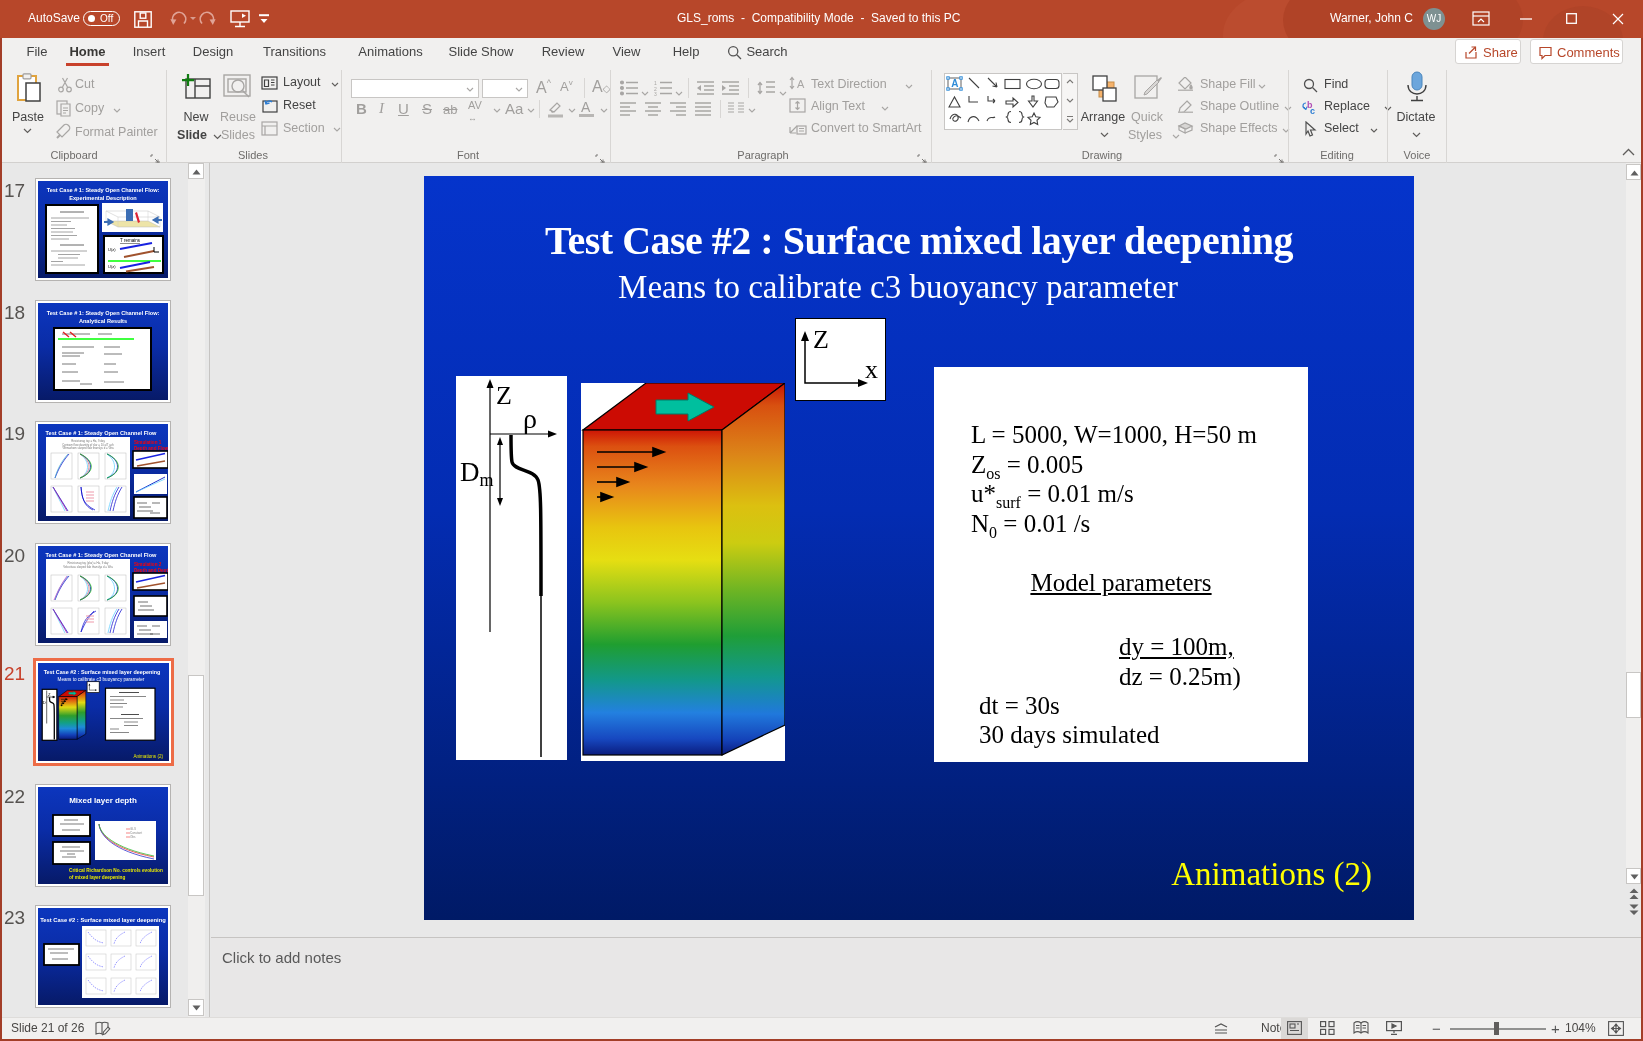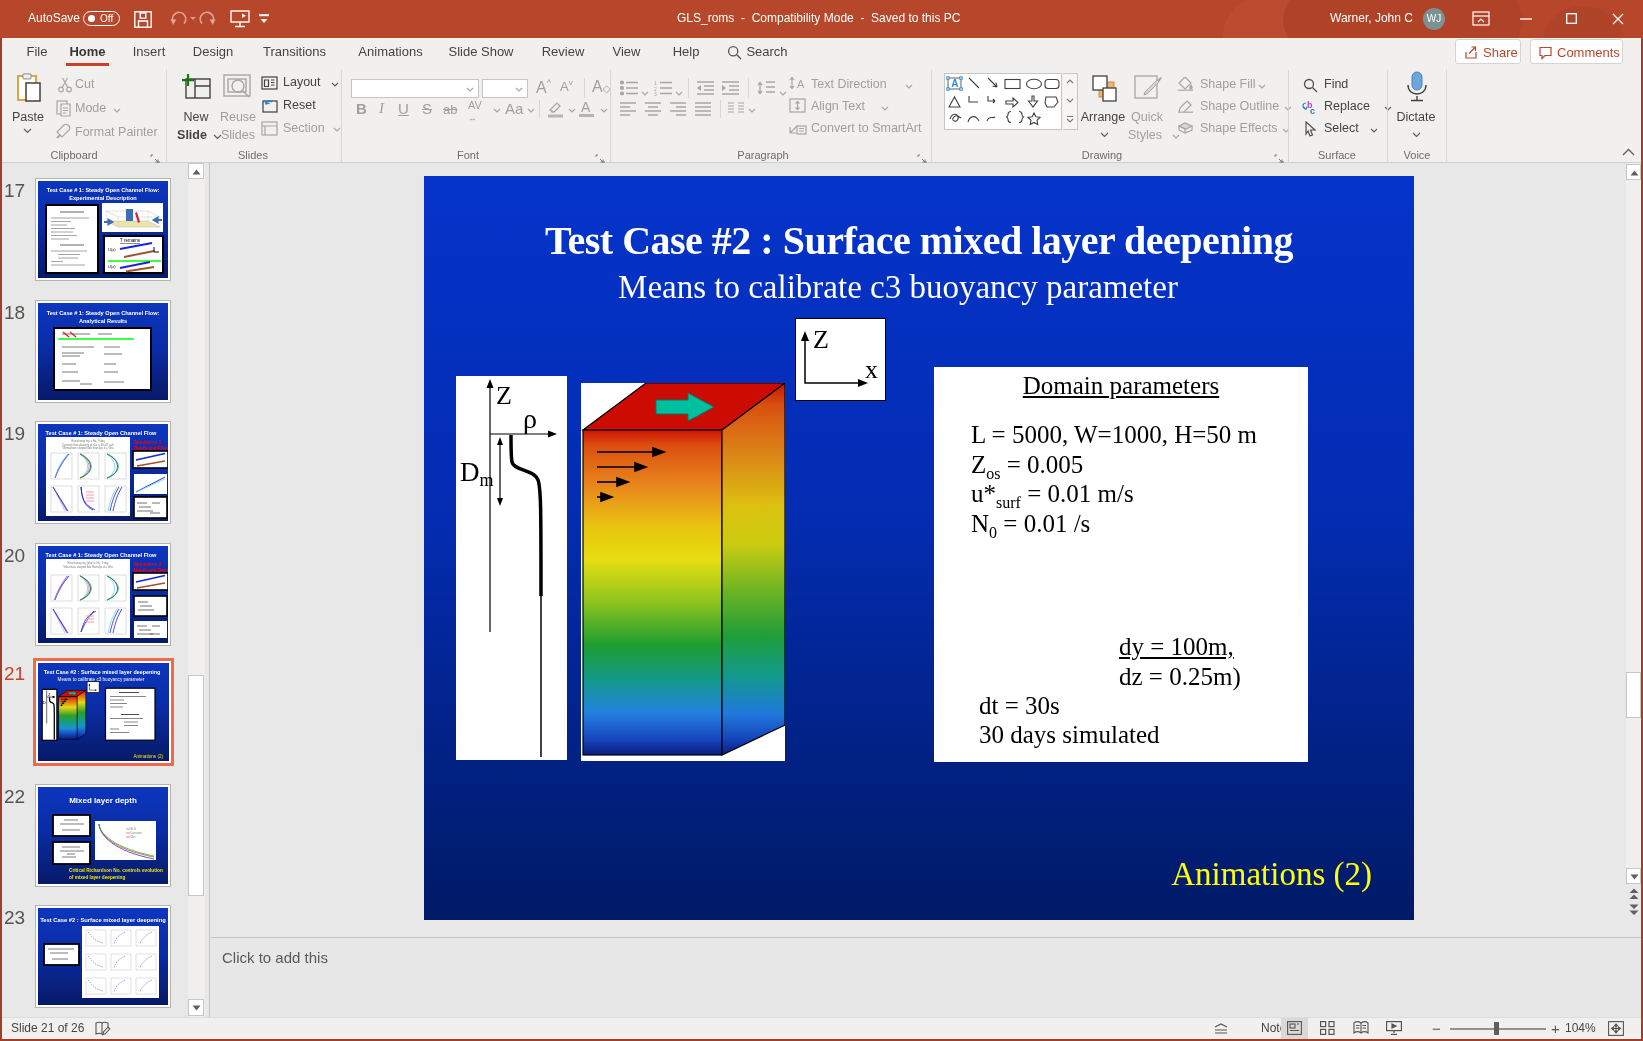--- a/index.html
+++ b/index.html
@@ -168,21 +168,21 @@
       </svg>
   <div class="abs gray rtxt" style="left:75px; top:11px;">Cut</div>
 
   <svg class="abs" style="left:56px; top:34px;" width="17" height="17" viewBox="0 0 17 17">
         <g fill="none" stroke="#A8A6A4" stroke-width="1.2">
           <rect x="1" y="1" width="10" height="13"></rect>
           <path d="M5 4 h9 v12 h-9 z" fill="#F1F0EF"></path>
           <path d="M7 8 h5 M7 10.5 h5 M7 13 h3"></path>
         </g>
       </svg>
-  <div class="abs gray rtxt" style="left:75px; top:35px;">Mode</div>
+  <div class="abs gray rtxt" style="left:75px; top:35px;">Copy</div>
   <svg class="abs" style="left:113px; top:42px;" width="8" height="5" viewBox="0 0 8 5">
         <path d="M1 1 l3 3 l3 -3" fill="none" stroke="#A8A6A4" stroke-width="1.1"></path>
       </svg>
 
   <svg class="abs" style="left:55px; top:57px;" width="18" height="17" viewBox="0 0 18 17">
         <g fill="none" stroke="#A8A6A4" stroke-width="1.2">
           <path d="M2 9 L9 2 c1-1 3-1 4 0 l1 1 c1 1 1 3 0 4 L7 14 z"></path>
           <path d="M5 12 L2 15" stroke-width="2"></path>
         </g>
       </svg>
@@ -547,21 +547,21 @@
   <div class="gsep" style="left:610px;"></div>
   <div class="gsep" style="left:931px;"></div>
   <div class="gsep" style="left:1288px;"></div>
   <div class="gsep" style="left:1387px;"></div>
   <div class="gsep" style="left:1446px;"></div>
   <div class="glabel" style="left:24px; width:100px;">Clipboard</div>
   <div class="glabel" style="left:203px; width:100px;">Slides</div>
   <div class="glabel" style="left:418px; width:100px;">Font</div>
   <div class="glabel" style="left:713px; width:100px;">Paragraph</div>
   <div class="glabel" style="left:1052px; width:100px;">Drawing</div>
-  <div class="glabel" style="left:1287px; width:100px;">Surface</div>
+  <div class="glabel" style="left:1287px; width:100px;">Editing</div>
   <div class="glabel" style="left:1367px; width:100px;">Voice</div>
 </div>
 
 <div id="main">
   <div id="panel">
 
     <div class="thumbnum" style="top:17px;">17</div>
     <div class="thumbnum" style="top:139px;">18</div>
     <div class="thumbnum" style="top:260px;">19</div>
     <div class="thumbnum" style="top:382px;">20</div>
@@ -997,36 +997,36 @@
         <path d="M9 20 V64 H62"></path>
       </g>
       <path d="M9 12 l-4 10 h8 z" fill="#000"></path>
       <path d="M72 64 l-10 -4 v8 z" fill="#000"></path>
       <text x="17" y="29" font-family="Liberation Serif, serif" font-size="26">Z</text>
       <text x="69" y="59" font-family="Liberation Serif, serif" font-size="26">x</text>
     </svg>
   </div>
 
   <div class="abs serif" style="left:510px; top:191px; width:374px; height:395px; background:#fff; color:#000; font-size:25px;">
-    <div class="abs" style="left:0; top:5px; width:100%; text-align:center;"><span style="text-decoration:underline;">Domain parameters</span></div>
     <div class="abs" style="left:37px; top:54px;">L = 5000, W=1000, H=50 m</div>
     <div class="abs" style="left:37px; top:84px;">Z<sub style="font-size:16px;">os</sub> = 0.005</div>
     <div class="abs" style="left:37px; top:113px;">u*<sub style="font-size:16px;">surf</sub> = 0.01 m/s</div>
     <div class="abs" style="left:37px; top:143px;">N<sub style="font-size:16px;">0</sub> = 0.01 /s</div>
+    <div class="abs" style="left:0; top:202px; width:100%; text-align:center;"><span style="text-decoration:underline;">Model parameters</span></div>
     <div class="abs" style="left:185px; top:266px;text-decoration:underline;">dy = 100m,</div>
     <div class="abs" style="left:185px; top:296px;">dz = 0.25m)</div>
     <div class="abs" style="left:45px; top:325px;">dt = 30s</div>
     <div class="abs" style="left:45px; top:354px;">30 days simulated</div>
   </div>
 
   <div class="serif abs" style="left:0; top:680px; width:948px; text-align:right; color:#FFFF00; font-size:33px;">Animations (2)</div>
 </div>
 
 <div id="notes">
-  <div class="abs" style="left:11px; top:11px; font-size:15px; color:#595959;">Click to add this</div>
+  <div class="abs" style="left:11px; top:11px; font-size:15px; color:#595959;">Click to add notes</div>
 </div>
 
 <div id="statusbar">
   <div class="abs" style="left:11px; top:3px;">Slide 21 of 26</div>
   <svg class="abs" style="left:95px; top:3px;" width="17" height="16" viewBox="0 0 17 16">
         <g fill="none" stroke="#555" stroke-width="1.1">
           <path d="M1 2 c2.5 -1 4.5 -1 6 0 v11 c-1.5 -1 -3.5 -1 -6 0 z"></path>
           <path d="M7 2 c1.5 -1 3.5 -1 6 0 v4"></path>
           <path d="M13 6 l-4.5 5 l-0.8 2.6 l2.6 -0.8 l4.5 -5 z"></path>
         </g>

